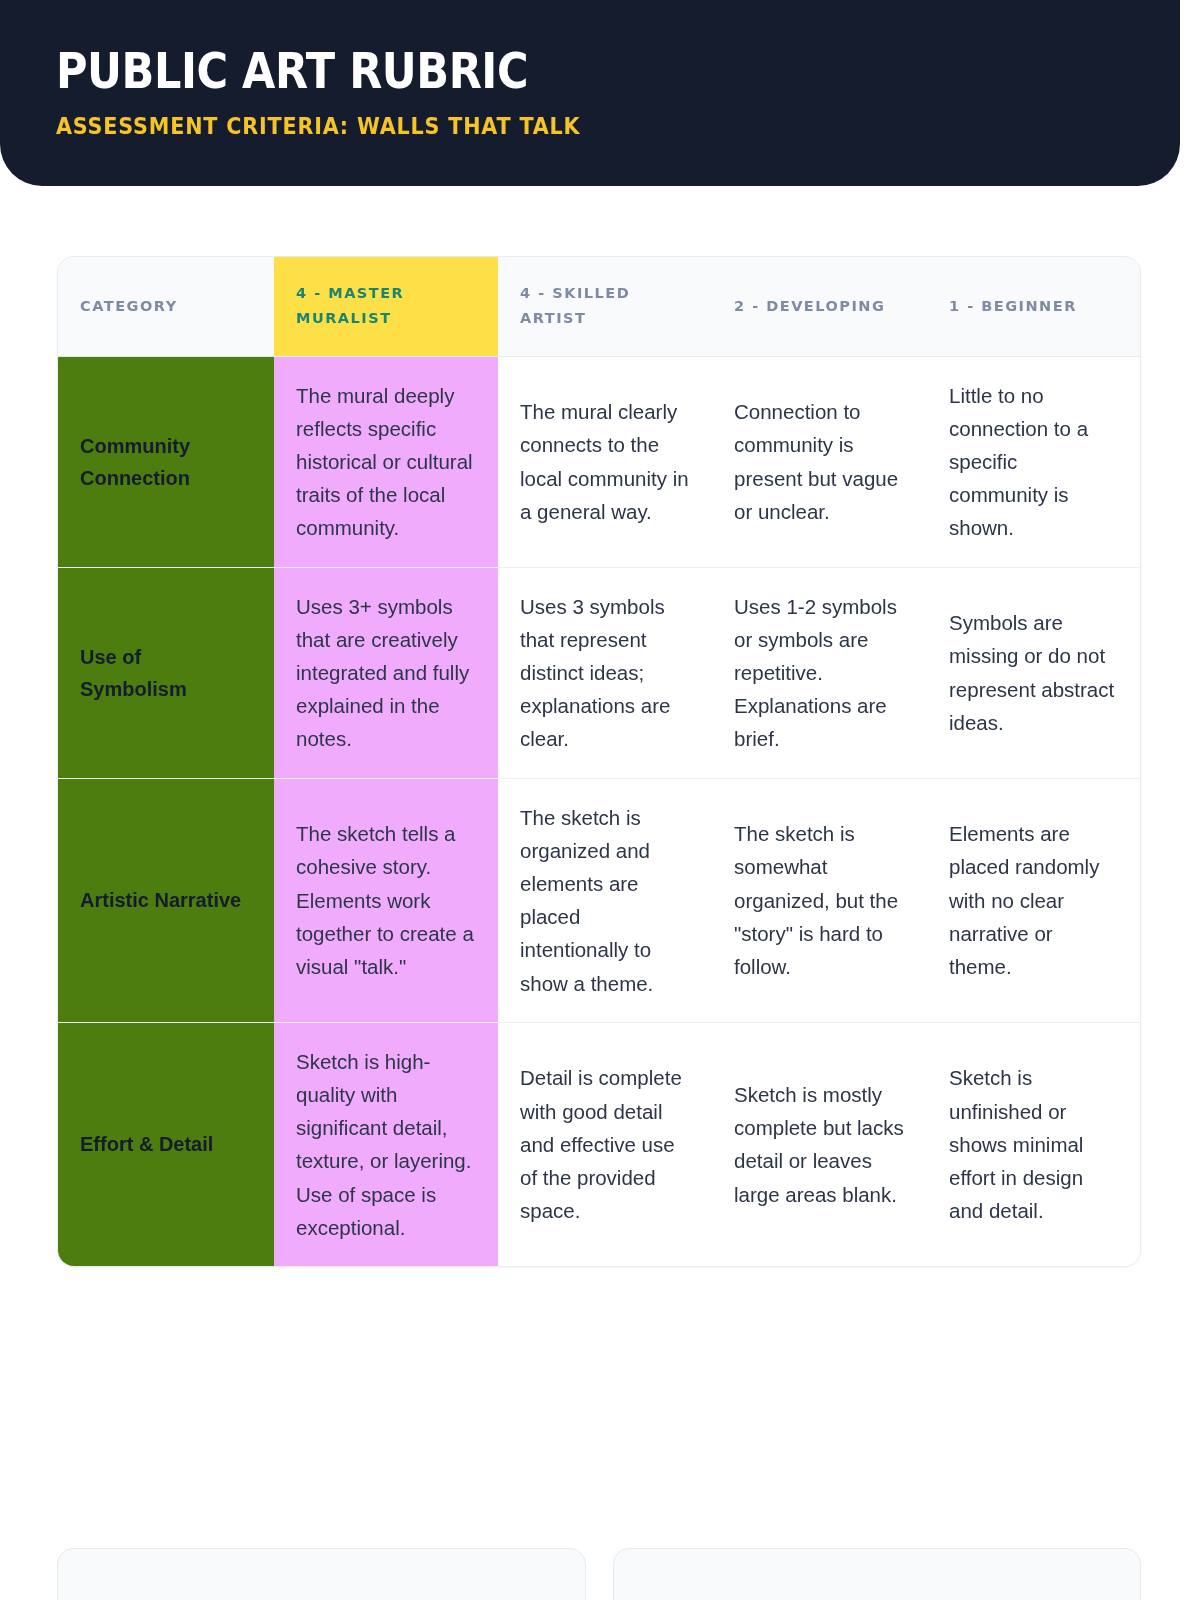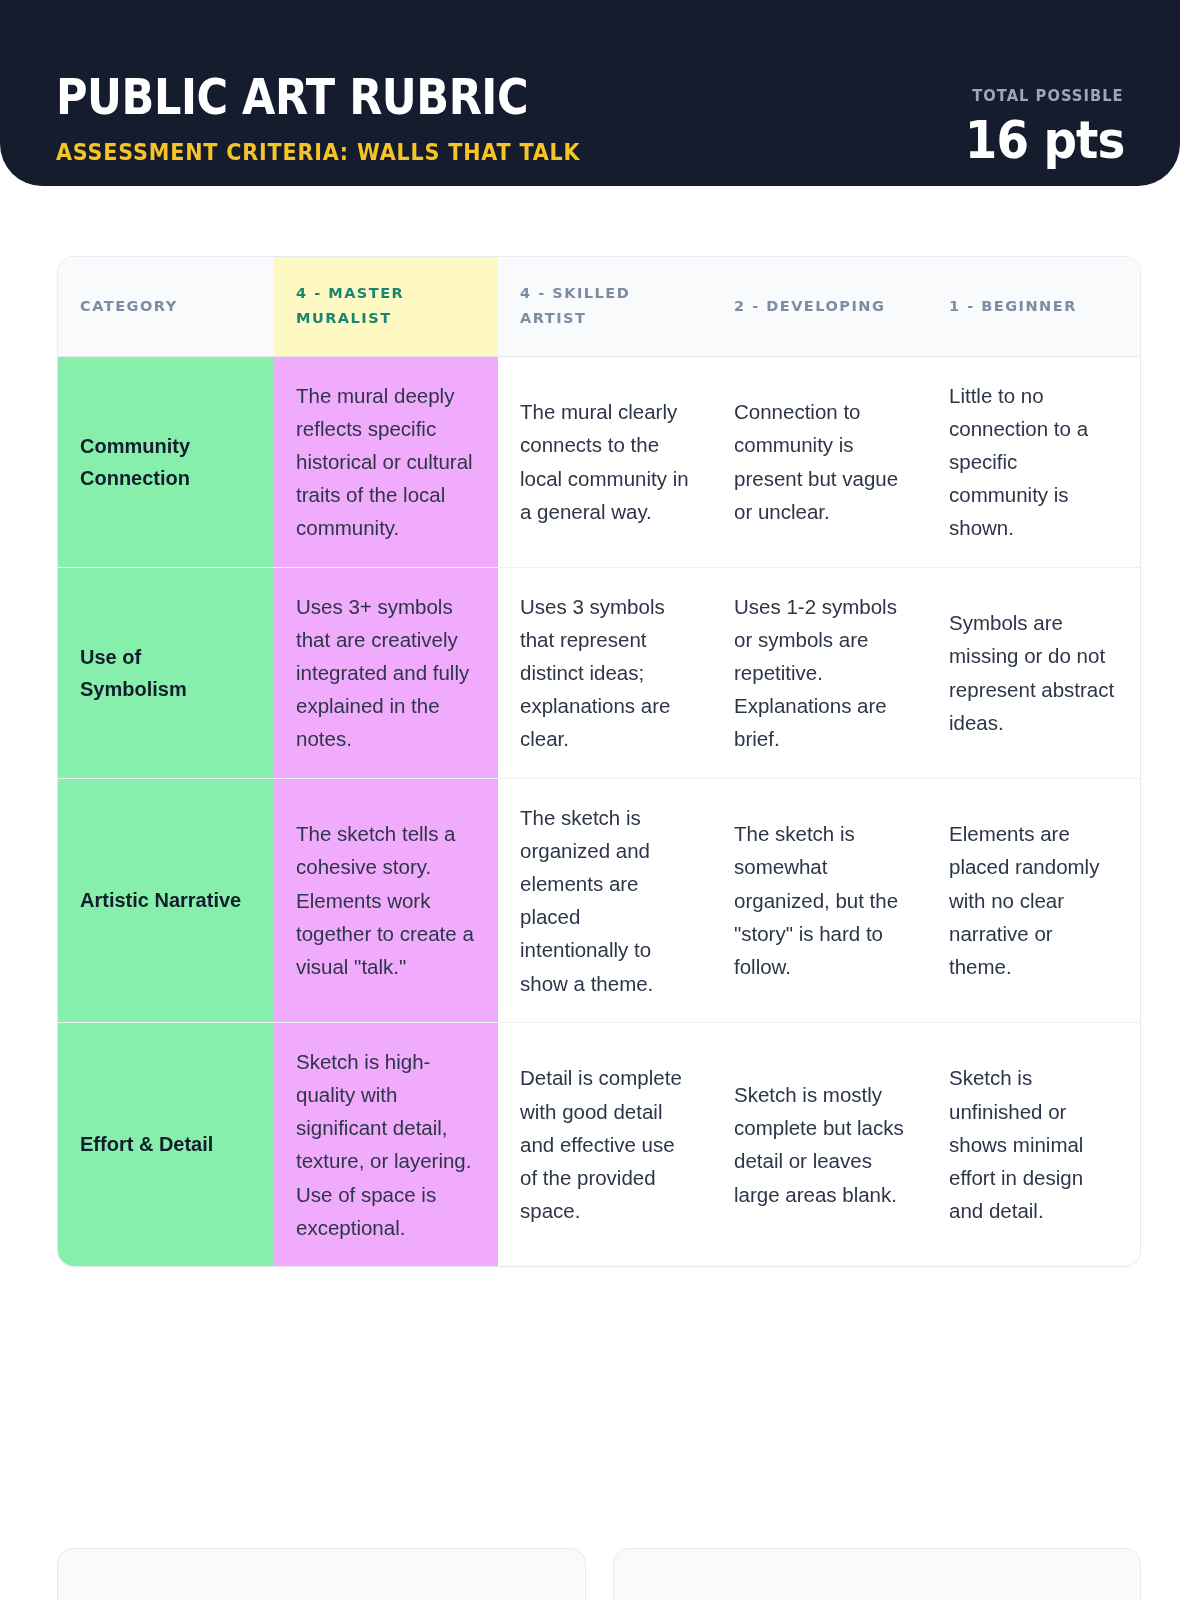--- a/index.html
+++ b/index.html
@@ -25,21 +25,21 @@
     left: 0;
     top: 0;
     width: 1180px;
     height: 186px;
     background: #141c2e;
     border-bottom-left-radius: 42px;
     border-bottom-right-radius: 42px;
     display: flex;
     align-items: flex-start;
     justify-content: space-between;
-    padding: 72px 56px 0 56px;
+    padding: 46px 56px 0 56px;
   }
 
   .banner-left { display: flex; flex-direction: column; }
 
   .banner-title {
     font-family: "DejaVu Sans", sans-serif;
     font-weight: 700;
     font-size: 50px;
     line-height: 1.02;
     letter-spacing: -0.5px;
@@ -127,38 +127,38 @@
     font-family: "DejaVu Sans", sans-serif;
     font-weight: 700;
     font-size: 14.5px;
     letter-spacing: 1.5px;
     line-height: 1.75;
     color: #7d8ba3;
     border-bottom: 1px solid #e6ebf2;
   }
 
   thead th.col-highlight {
-    background: #fef9c3;
+    background: #fde047;
     color: #1a8572;
   }
 
   tbody td {
     vertical-align: middle;
     padding: 22px 22px;
     border-bottom: 1px solid #eceff4;
     font-size: 20.5px;
     line-height: 1.62;
     color: #2c3648;
     background: #ffffff;
   }
 
   tbody tr:last-child td { border-bottom: none; }
 
   tbody td.cat-cell {
-    background: #86efac;
+    background: #4d7c0f;
     font-weight: 700;
     color: #141c2e;
     font-size: 20px;
     line-height: 1.6;
   }
 
   tbody td.col-highlight {
     background: #f0abfc;
   }
 
@@ -182,24 +182,20 @@
 </style>
 </head>
 <body>
 
 <div class="page">
 
   <div class="banner">
     <div class="banner-left">
       <div class="banner-title">PUBLIC ART RUBRIC</div>
       <div class="banner-subtitle">ASSESSMENT CRITERIA: WALLS THAT TALK</div>
-    </div>
-    <div class="banner-right">
-      <div class="total-label">TOTAL POSSIBLE</div>
-      <div class="total-value">16 pts</div>
     </div>
   </div>
 
   <div class="table-wrap">
     <table class="rubric">
       <colgroup>
         <col class="c-cat">
           <col class="c-four">
           <col class="c-three">
           <col class="c-two">

